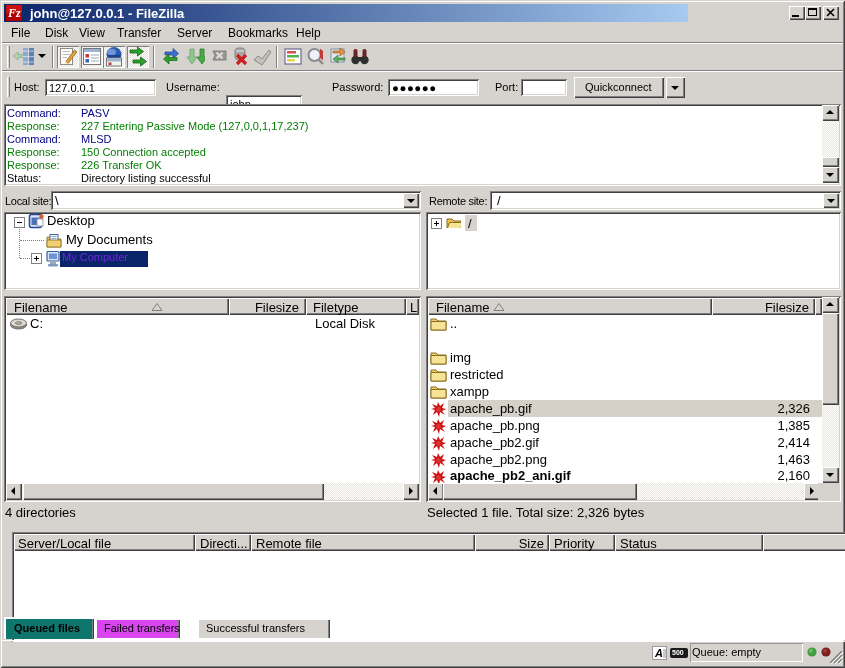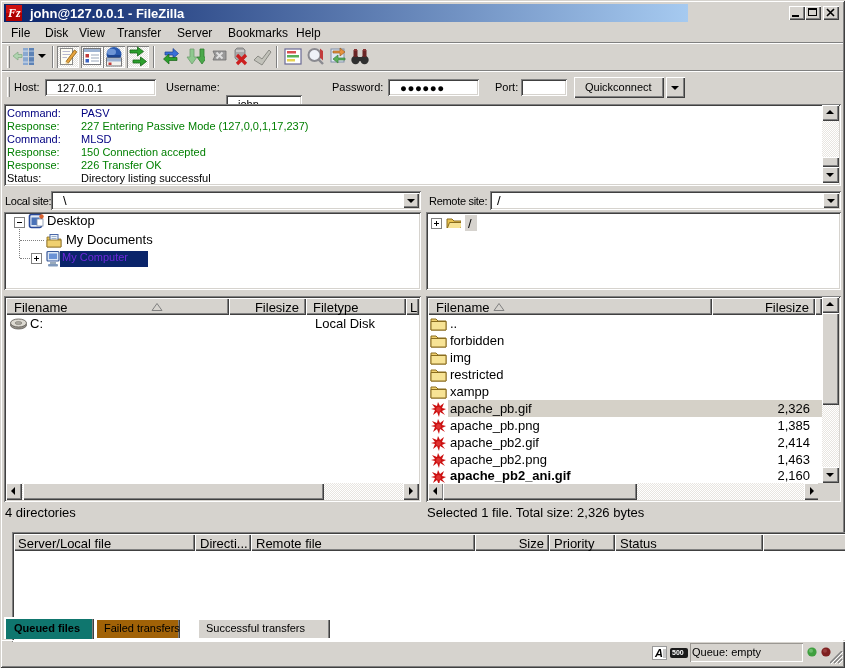--- a/index.html
+++ b/index.html
@@ -8,21 +8,21 @@
 #win { position:absolute; left:0; top:0; width:845px; height:668px; background:#d6d3ce;
   box-shadow: inset 1px 1px 0 #d6d3ce, inset -1px -1px 0 #404040, inset 2px 2px 0 #fff, inset -2px -2px 0 #808080; }
 .abs { position:absolute; }
 .sunken { box-shadow: inset 1px 1px 0 #808080, inset -1px -1px 0 #fff, inset 2px 2px 0 #404040, inset -2px -2px 0 #d6d3ce; }
 .raised { box-shadow: inset 1px 1px 0 #fff, inset -1px -1px 0 #404040, inset -2px -2px 0 #808080; background:#d6d3ce; }
 .pressed { box-shadow: inset 1px 1px 0 #808080, inset -1px -1px 0 #fff; }
 .vsep { position:absolute; width:2px; border-left:1px solid #808080; border-right:1px solid #fff; }
 .grip { position:absolute; width:3px; border-left:1px solid #fff; border-right:1px solid #808080; background:#d6d3ce; box-shadow:1px 0 0 #d6d3ce; }
 .lbl { position:absolute; white-space:nowrap; }
 .field { position:absolute; background:#fff; box-shadow: inset 1px 1px 0 #808080, inset -1px -1px 0 #fff, inset 2px 2px 0 #404040, inset -2px -2px 0 #d6d3ce; }
-.field span { position:absolute; left:12px; top:3px; white-space:nowrap; }
+.field span { position:absolute; left:4px; top:3px; white-space:nowrap; }
 .arrowbtn { position:absolute; background:#d6d3ce; box-shadow: inset 1px 1px 0 #fff, inset -1px -1px 0 #404040, inset -2px -2px 0 #808080; }
 .tri-down { position:absolute; width:0; height:0; border-left:4px solid transparent; border-right:4px solid transparent; border-top:4px solid #000; }
 .tri-up { position:absolute; width:0; height:0; border-left:4px solid transparent; border-right:4px solid transparent; border-bottom:4px solid #000; }
 .tri-left { position:absolute; width:0; height:0; border-top:4px solid transparent; border-bottom:4px solid transparent; border-right:4px solid #000; }
 .tri-right { position:absolute; width:0; height:0; border-top:4px solid transparent; border-bottom:4px solid transparent; border-left:4px solid #000; }
 .sbtrack { background-image: conic-gradient(#fff 25%, #e8e5e0 25% 50%, #fff 50% 75%, #e8e5e0 75%); background-size: 2px 2px; }
 .checkbg { background-image: conic-gradient(#fff 25%, #e4e1dc 25% 50%, #fff 50% 75%, #e4e1dc 75%); background-size: 2px 2px; }
 .hdrbtn { position:absolute; top:0; height:17px; overflow:hidden; background:#d6d3ce; box-shadow: inset 1px 1px 0 #fff, inset -1px -1px 0 #404040, inset -2px -2px 0 #808080; }
 .hdrbtn span { position:absolute; top:2px; white-space:nowrap; font-size:13px; }
 .white { background:#fff; }
@@ -370,26 +370,20 @@
         </div>
     <div class="hdrbtn" style="left:387px; width:7px;"></div>
   </div>
 
   <div class="row" style="left:2px; top:19px; width:394px;">
         <svg class="fold" width="17" height="15" viewBox="0 0 17 15">
           <use href="#fico"></use>
         </svg>
         <span class="fname">..</span>
       </div>
-  <div class="row" style="left:2px; top:36px; width:394px;">
-        <svg class="fold" width="17" height="15" viewBox="0 0 17 15">
-          <use href="#fico"></use>
-        </svg>
-        <span class="fname">forbidden</span>
-      </div>
   <div class="row" style="left:2px; top:70px; width:394px;">
         <svg class="fold" width="17" height="15" viewBox="0 0 17 15">
           <use href="#fico"></use>
         </svg>
         <span class="fname">restricted</span>
       </div>
   <div class="row" style="left:2px; top:53px; width:394px;">
         <svg class="fold" width="17" height="15" viewBox="0 0 17 15">
           <use href="#fico"></use>
         </svg>
@@ -486,21 +480,21 @@
           <span style="left:5px;">Status</span>
         </div>
     <div class="hdrbtn" style="left:749px; width:84px;"></div>
   </div>
 </div>
 
 <div class="abs" style="left:4px; top:617px; width:837px; height:22px;">
   <div class="abs" style="left:0; top:0; width:90px; height:22px; background:#0f766e; box-shadow: inset 1px 1px 0 #fff, inset -1px 0 0 #404040, inset -2px 0 0 #808080; border-top:1px solid #fff; border-left:1px solid #fff;">
     <span class="lbl" style="left:9px; top:4px; font-weight:bold;">Queued files</span>
   </div>
-  <div class="abs" style="left:92px; top:2px; width:84px; height:19px; background:#a16207; box-shadow: inset 1px 1px 0 #fff, inset -1px 0 0 #404040, inset -2px 0 0 #808080;">
+  <div class="abs" style="left:92px; top:2px; width:84px; height:19px; background:#d946ef; box-shadow: inset 1px 1px 0 #fff, inset -1px 0 0 #404040, inset -2px 0 0 #808080;">
     <span class="lbl" style="left:8px; top:3px;">Failed transfers</span>
   </div>
   <div class="abs" style="left:194px; top:2px; width:132px; height:19px; background:#d6d3ce; box-shadow: inset 1px 1px 0 #fff, inset -1px 0 0 #404040, inset -2px 0 0 #808080;">
     <span class="lbl" style="left:8px; top:3px;">Successful transfers</span>
   </div>
 </div>
 
 <div class="abs" style="left:2px; top:640px; width:841px; height:26px;">
   <div class="abs" style="left:0; top:0; width:841px; height:1px; background:#fff;"></div>
 

